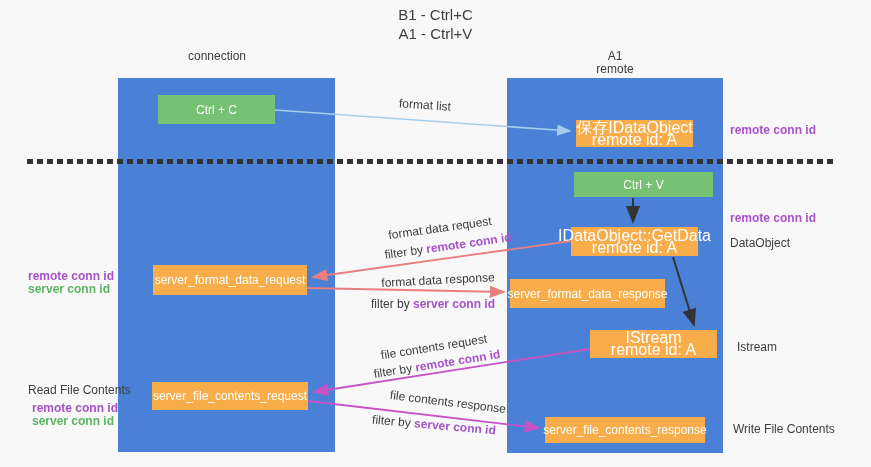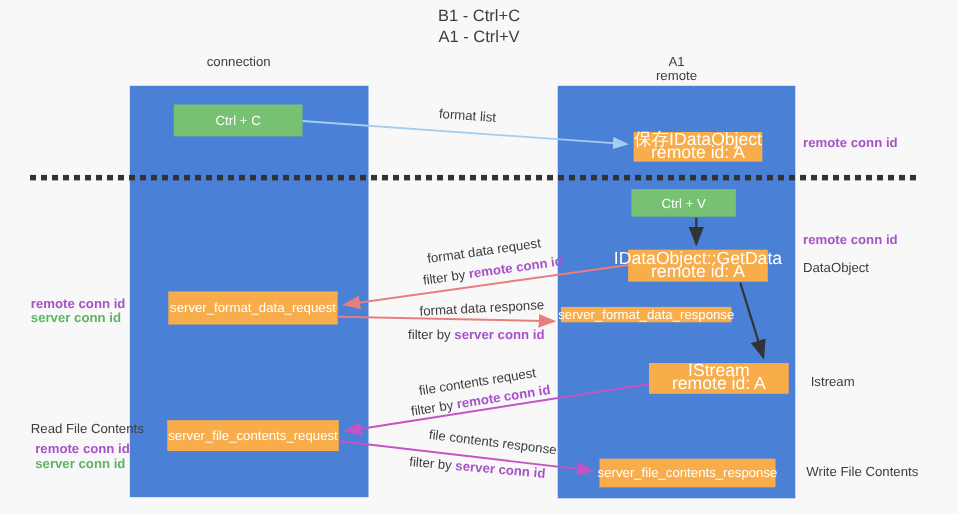--- a/index.html
+++ b/index.html
@@ -82,34 +82,34 @@
 
   <div class="node green" style="left:158px;top:95px;width:117px;height:29px;">
     <span>Ctrl + C</span>
   </div>
 
   <div class="node orange" style="left:576px;top:120px;width:117px;height:27px;">
     <span class="l">保存IDataObject</span>
     <span class="l">remote id: A</span>
   </div>
 
-  <div class="node green" style="left:574px;top:172px;width:95px;height:25px;">
+  <div class="node green" style="left:574px;top:172px;width:139px;height:25px;">
     <span>Ctrl + V</span>
   </div>
 
   <div class="node orange" style="left:571px;top:227px;width:127px;height:29px;">
     <span class="l">IDataObject::GetData</span>
     <span class="l">remote id: A</span>
   </div>
 
   <div class="node orange single" style="left:153px;top:265px;width:154px;height:30px;">
     <span>server_format_data_request</span>
   </div>
 
-  <div class="node orange single" style="left:510px;top:279px;width:155px;height:14px;">
+  <div class="node orange single" style="left:510px;top:279px;width:155px;height:29px;">
     <span>server_format_data_response</span>
   </div>
 
   <div class="node orange" style="left:590px;top:330px;width:127px;height:28px;">
     <span class="l">IStream</span>
     <span class="l">remote id: A</span>
   </div>
 
   <div class="node orange single" style="left:152px;top:382px;width:156px;height:28px;">
     <span>server_file_contents_request</span>

